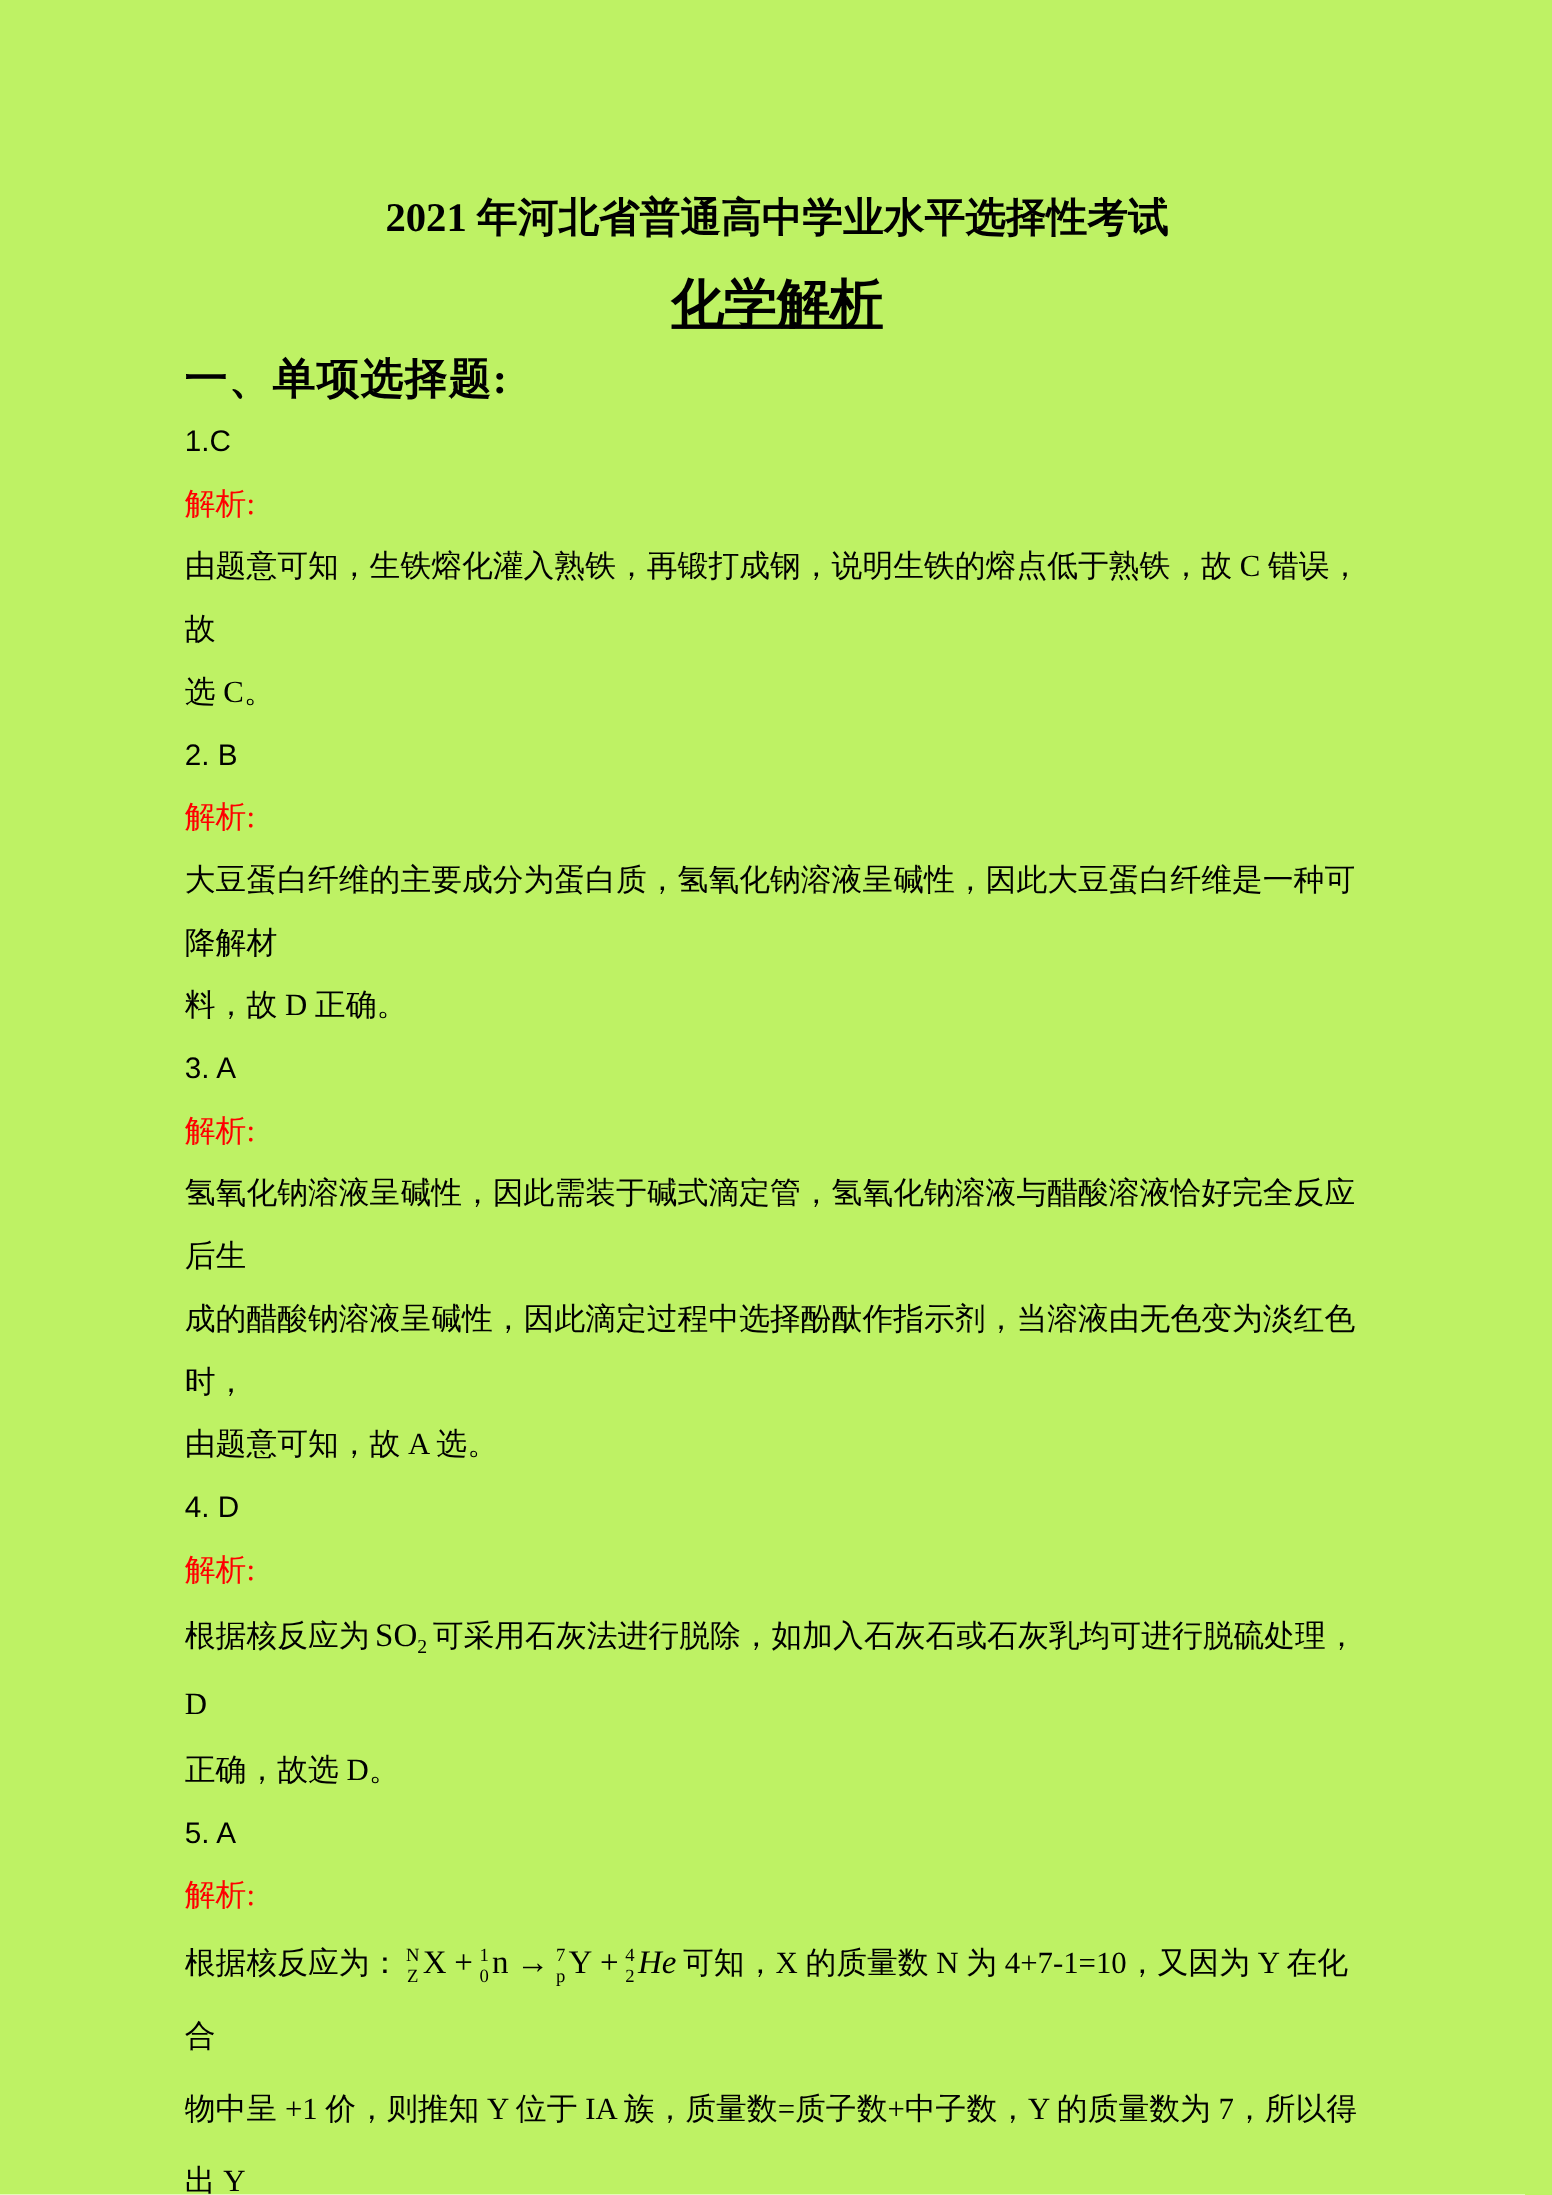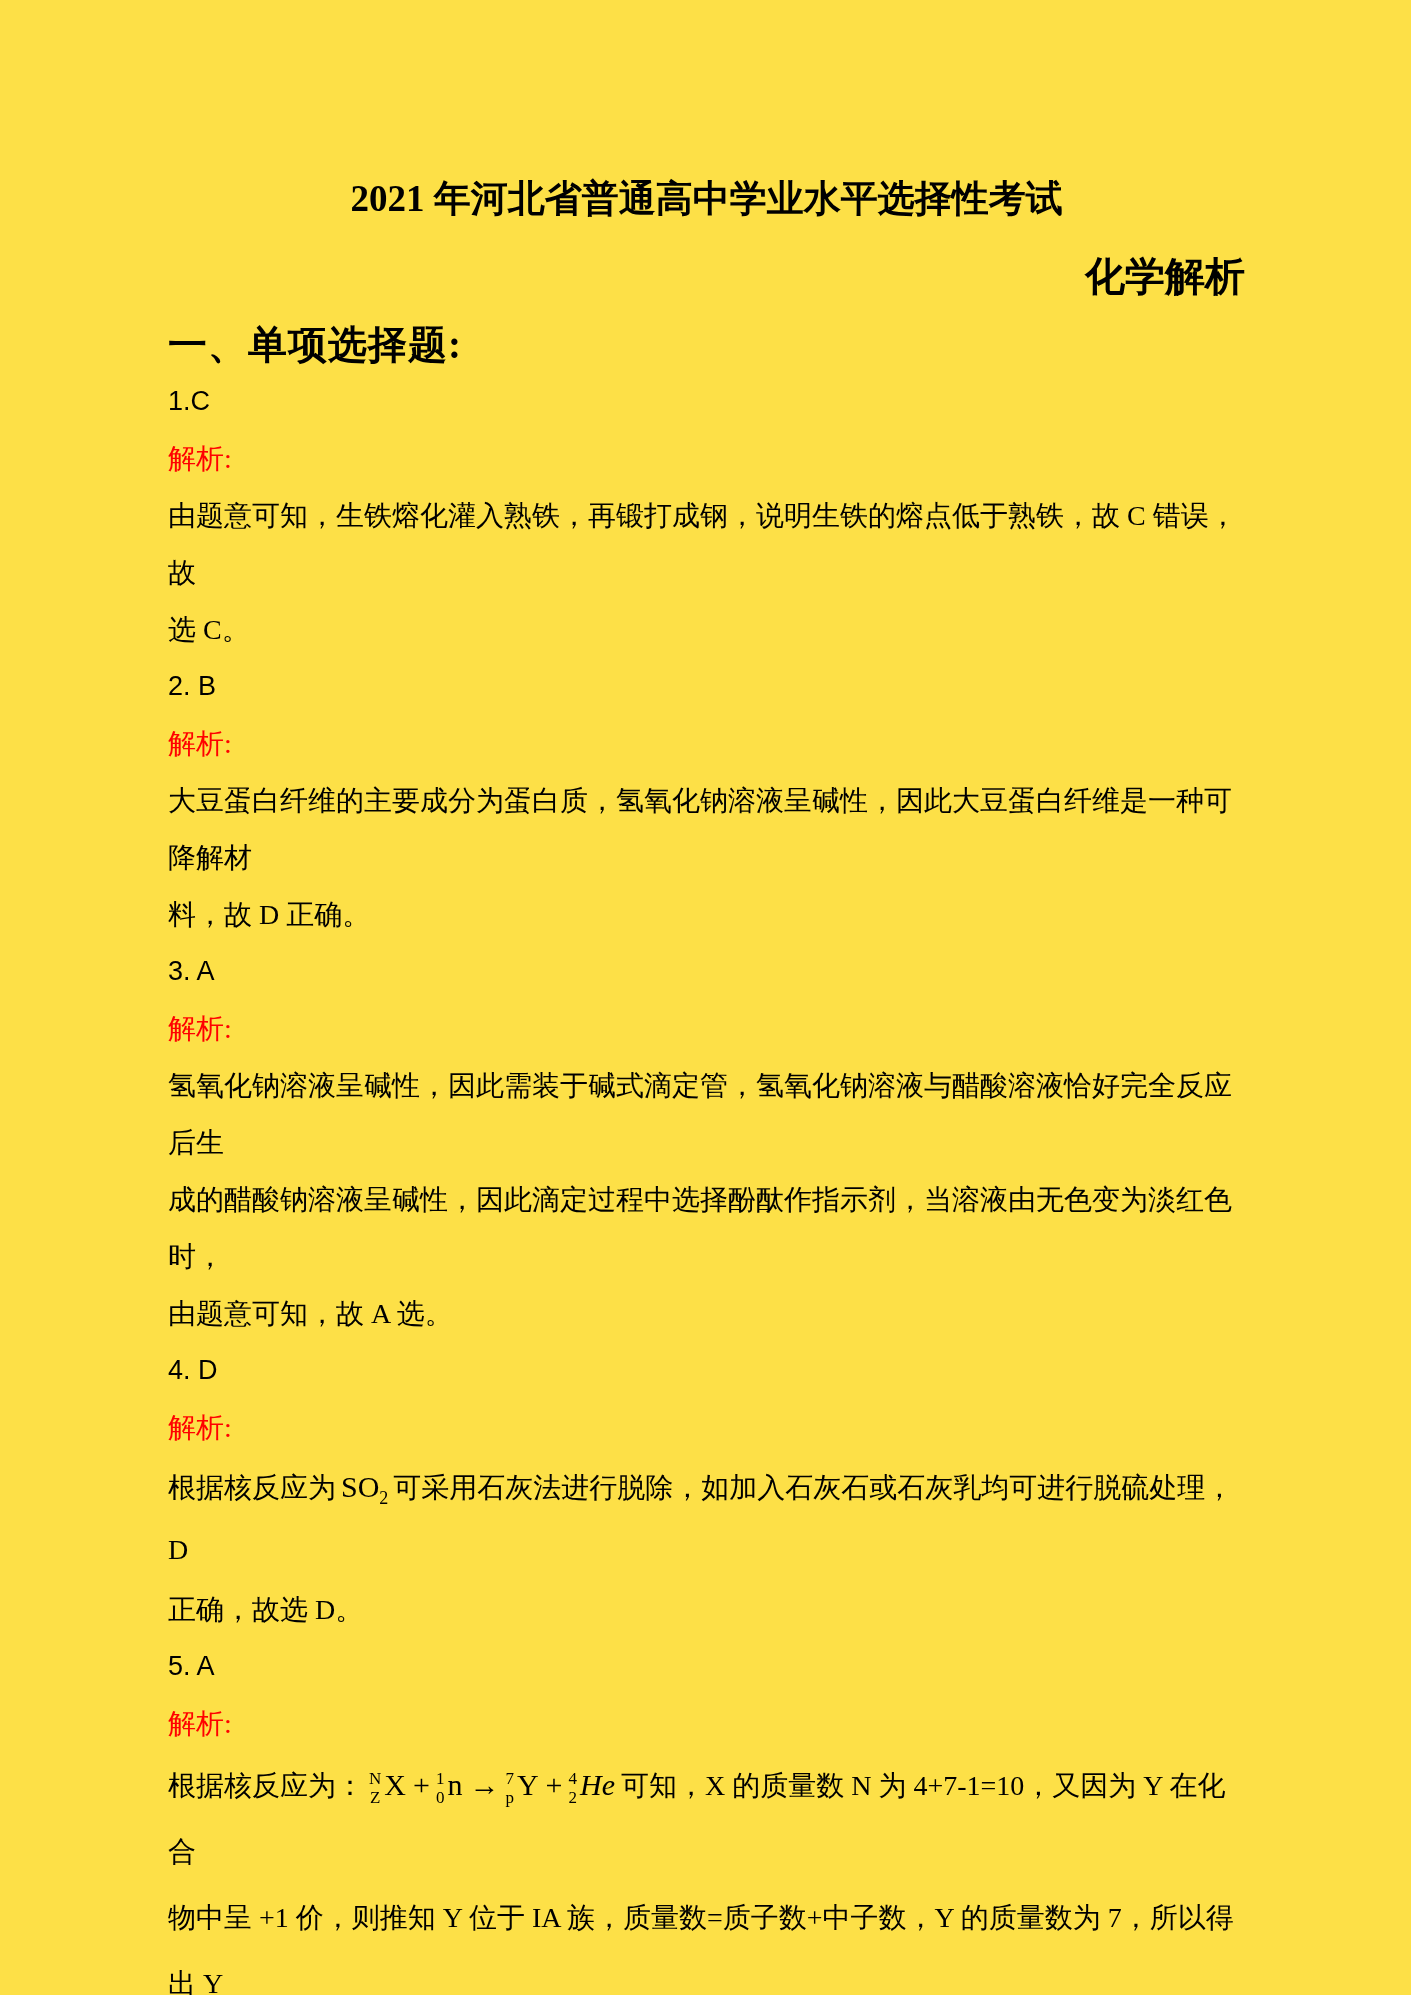--- a/index.html
+++ b/index.html
@@ -1,41 +1,42 @@
 <!DOCTYPE html>
 <html><head>
 <meta charset="utf-8">
 <style>
   html, body { margin: 0; padding: 0; background: #ffffff; }
   .page {
     position: relative;
     width: 1411px;
     height: 1995px;
     margin: 0 auto;
-    background: #fde047;
+    background: #bef264;
     box-sizing: border-box;
     padding: 168px 166px 0 168px;
     color: #000000;
     font-family: "Liberation Serif", "DejaVu Serif", serif;
     font-size: 28px;
     overflow: hidden;
   }
   .title {
     margin: 0;
     font-size: 37px;
     font-weight: bold;
     text-align: center;
     line-height: 62px;
   }
   .subtitle {
     margin: 16px 0 0 0;
-    font-size: 40px;
+    font-size: 48px;
     font-weight: bold;
-    text-align: right;
+    text-align: center;
     line-height: 62px;
+    text-decoration: underline;
   }
   .section-heading {
     margin-top: 8px;
     font-size: 39px;
     font-weight: bold;
     line-height: 57px;
     letter-spacing: 1px;
   }
   .ln { line-height: 57px; min-height: 57px; }
   .ln-tall { line-height: 62px; min-height: 62px; }

